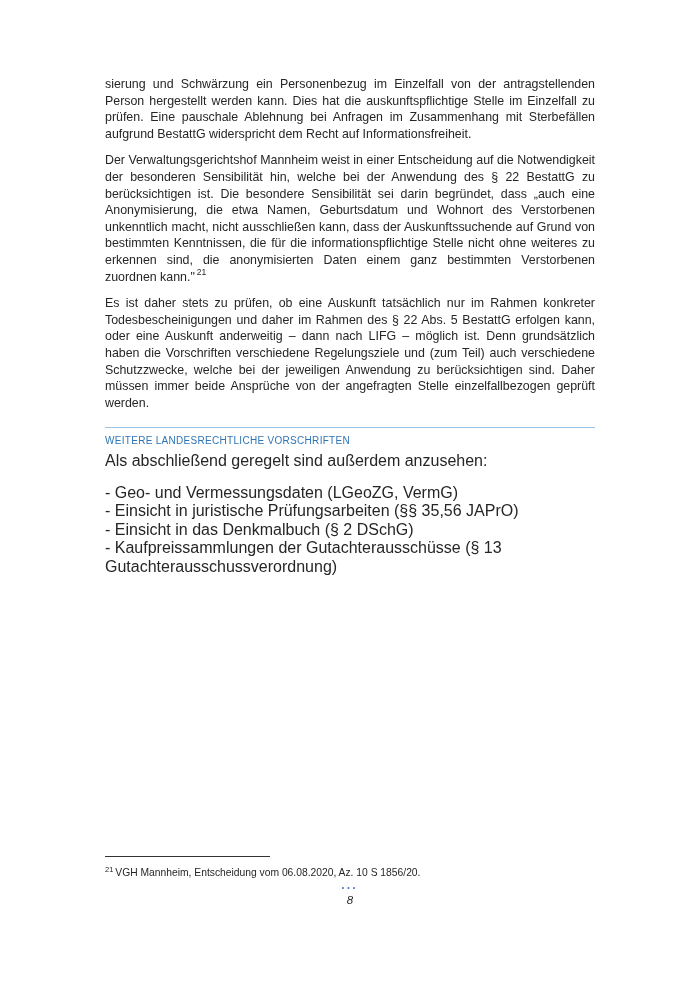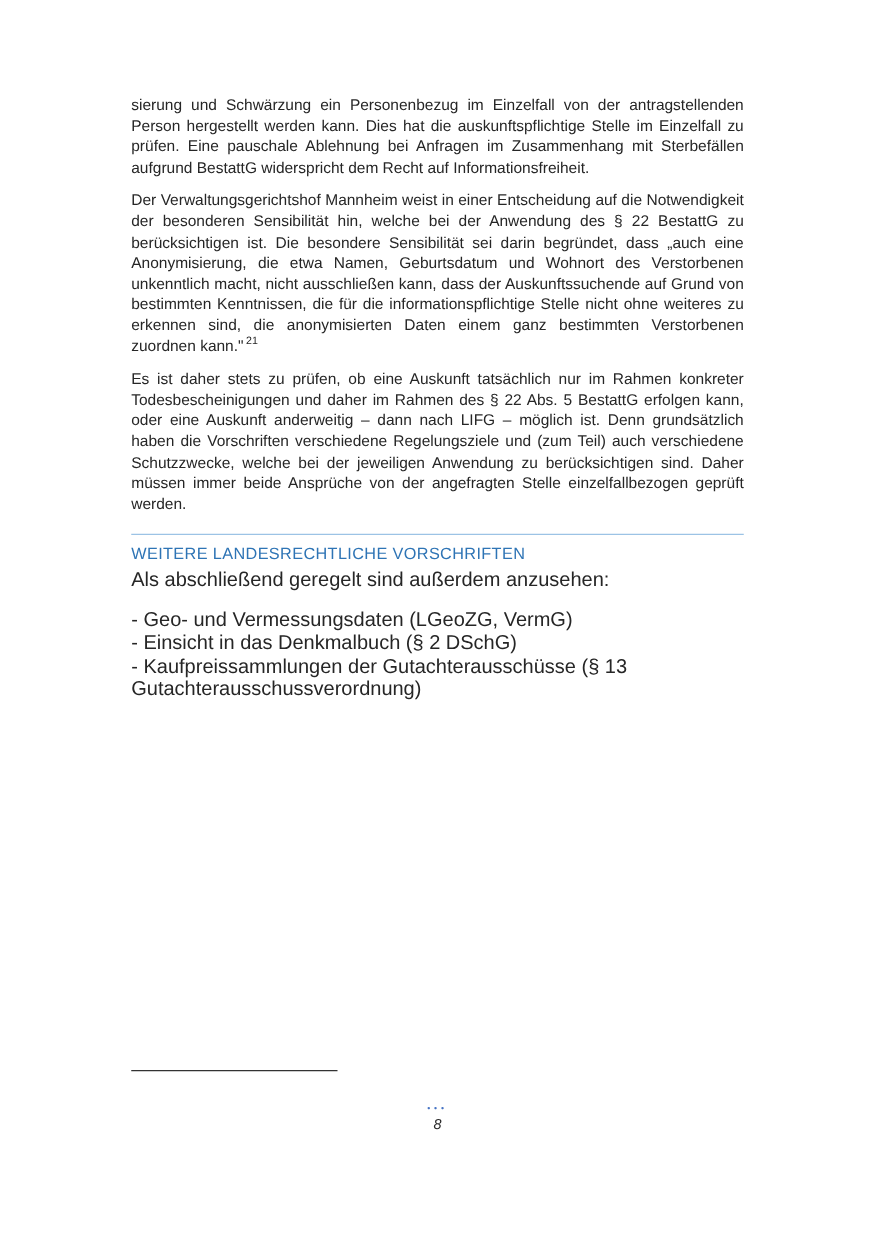--- a/index.html
+++ b/index.html
@@ -28,21 +28,21 @@
     line-height: 0;
     margin-left: 2px;
   }
   .section-heading-block {
     margin-top: 16px;
     border-top: 1px solid #9cc3e5;
     padding-top: 7px;
   }
   .section-heading {
     color: #2e74b5;
-    font-size: 13px;
+    font-size: 10px;
     letter-spacing: 0.3px;
     font-weight: 400;
     margin-bottom: 7px;
   }
   .section-intro {
     font-size: 16px;
     line-height: 16.6px;
     margin-bottom: 14px;
   }
   .provisions-list .list-item {
@@ -106,27 +106,31 @@
 
   <p class="para">
     <span>Es ist daher stets zu prüfen, ob eine Auskunft tatsächlich nur im Rahmen konkreter Todesbescheinigungen und daher im Rahmen des § 22 Abs. 5 BestattG erfolgen kann, oder eine Auskunft anderweitig – dann nach LIFG – möglich ist. Denn grundsätzlich haben die Vorschriften verschiedene Regelungsziele und (zum Teil) auch verschiedene Schutzzwecke, welche bei der jeweiligen Anwendung zu berücksichtigen sind. Daher müssen immer beide Ansprüche von der angefragten Stelle einzelfallbezogen geprüft werden.</span>
   </p>
 
   <div class="section-heading-block">
     <div class="section-heading">WEITERE LANDESRECHTLICHE VORSCHRIFTEN</div>
     <div class="section-intro">Als abschließend geregelt sind außerdem anzusehen:</div>
     <div class="provisions-list">
         <div class="list-item">- Geo- und Vermessungsdaten (LGeoZG, VermG)</div>
+        <div class="list-item">- Einsicht in juristische Prüfungsarbeiten (§§ 35,56 JAPrO)</div>
         <div class="list-item">- Einsicht in das Denkmalbuch (§ 2 DSchG)</div>
         <div class="list-item">- Kaufpreissammlungen der Gutachterausschüsse (§ 13 Gutachterausschussverordnung)</div>
       </div>
   </div>
 
 </div>
 
 <div class="footnote-area">
   <div class="footnote-rule"></div>
+  <div class="footnote-text">
+    <sup>21</sup><span>VGH Mannheim, Entscheidung vom 06.08.2020, Az. 10 S 1856/20.</span>
+  </div>
 </div>
 
 <div class="page-footer">
   <span class="footer-dots">•••</span>
   <span class="page-number">8</span>
 </div>
 
 </body></html>

